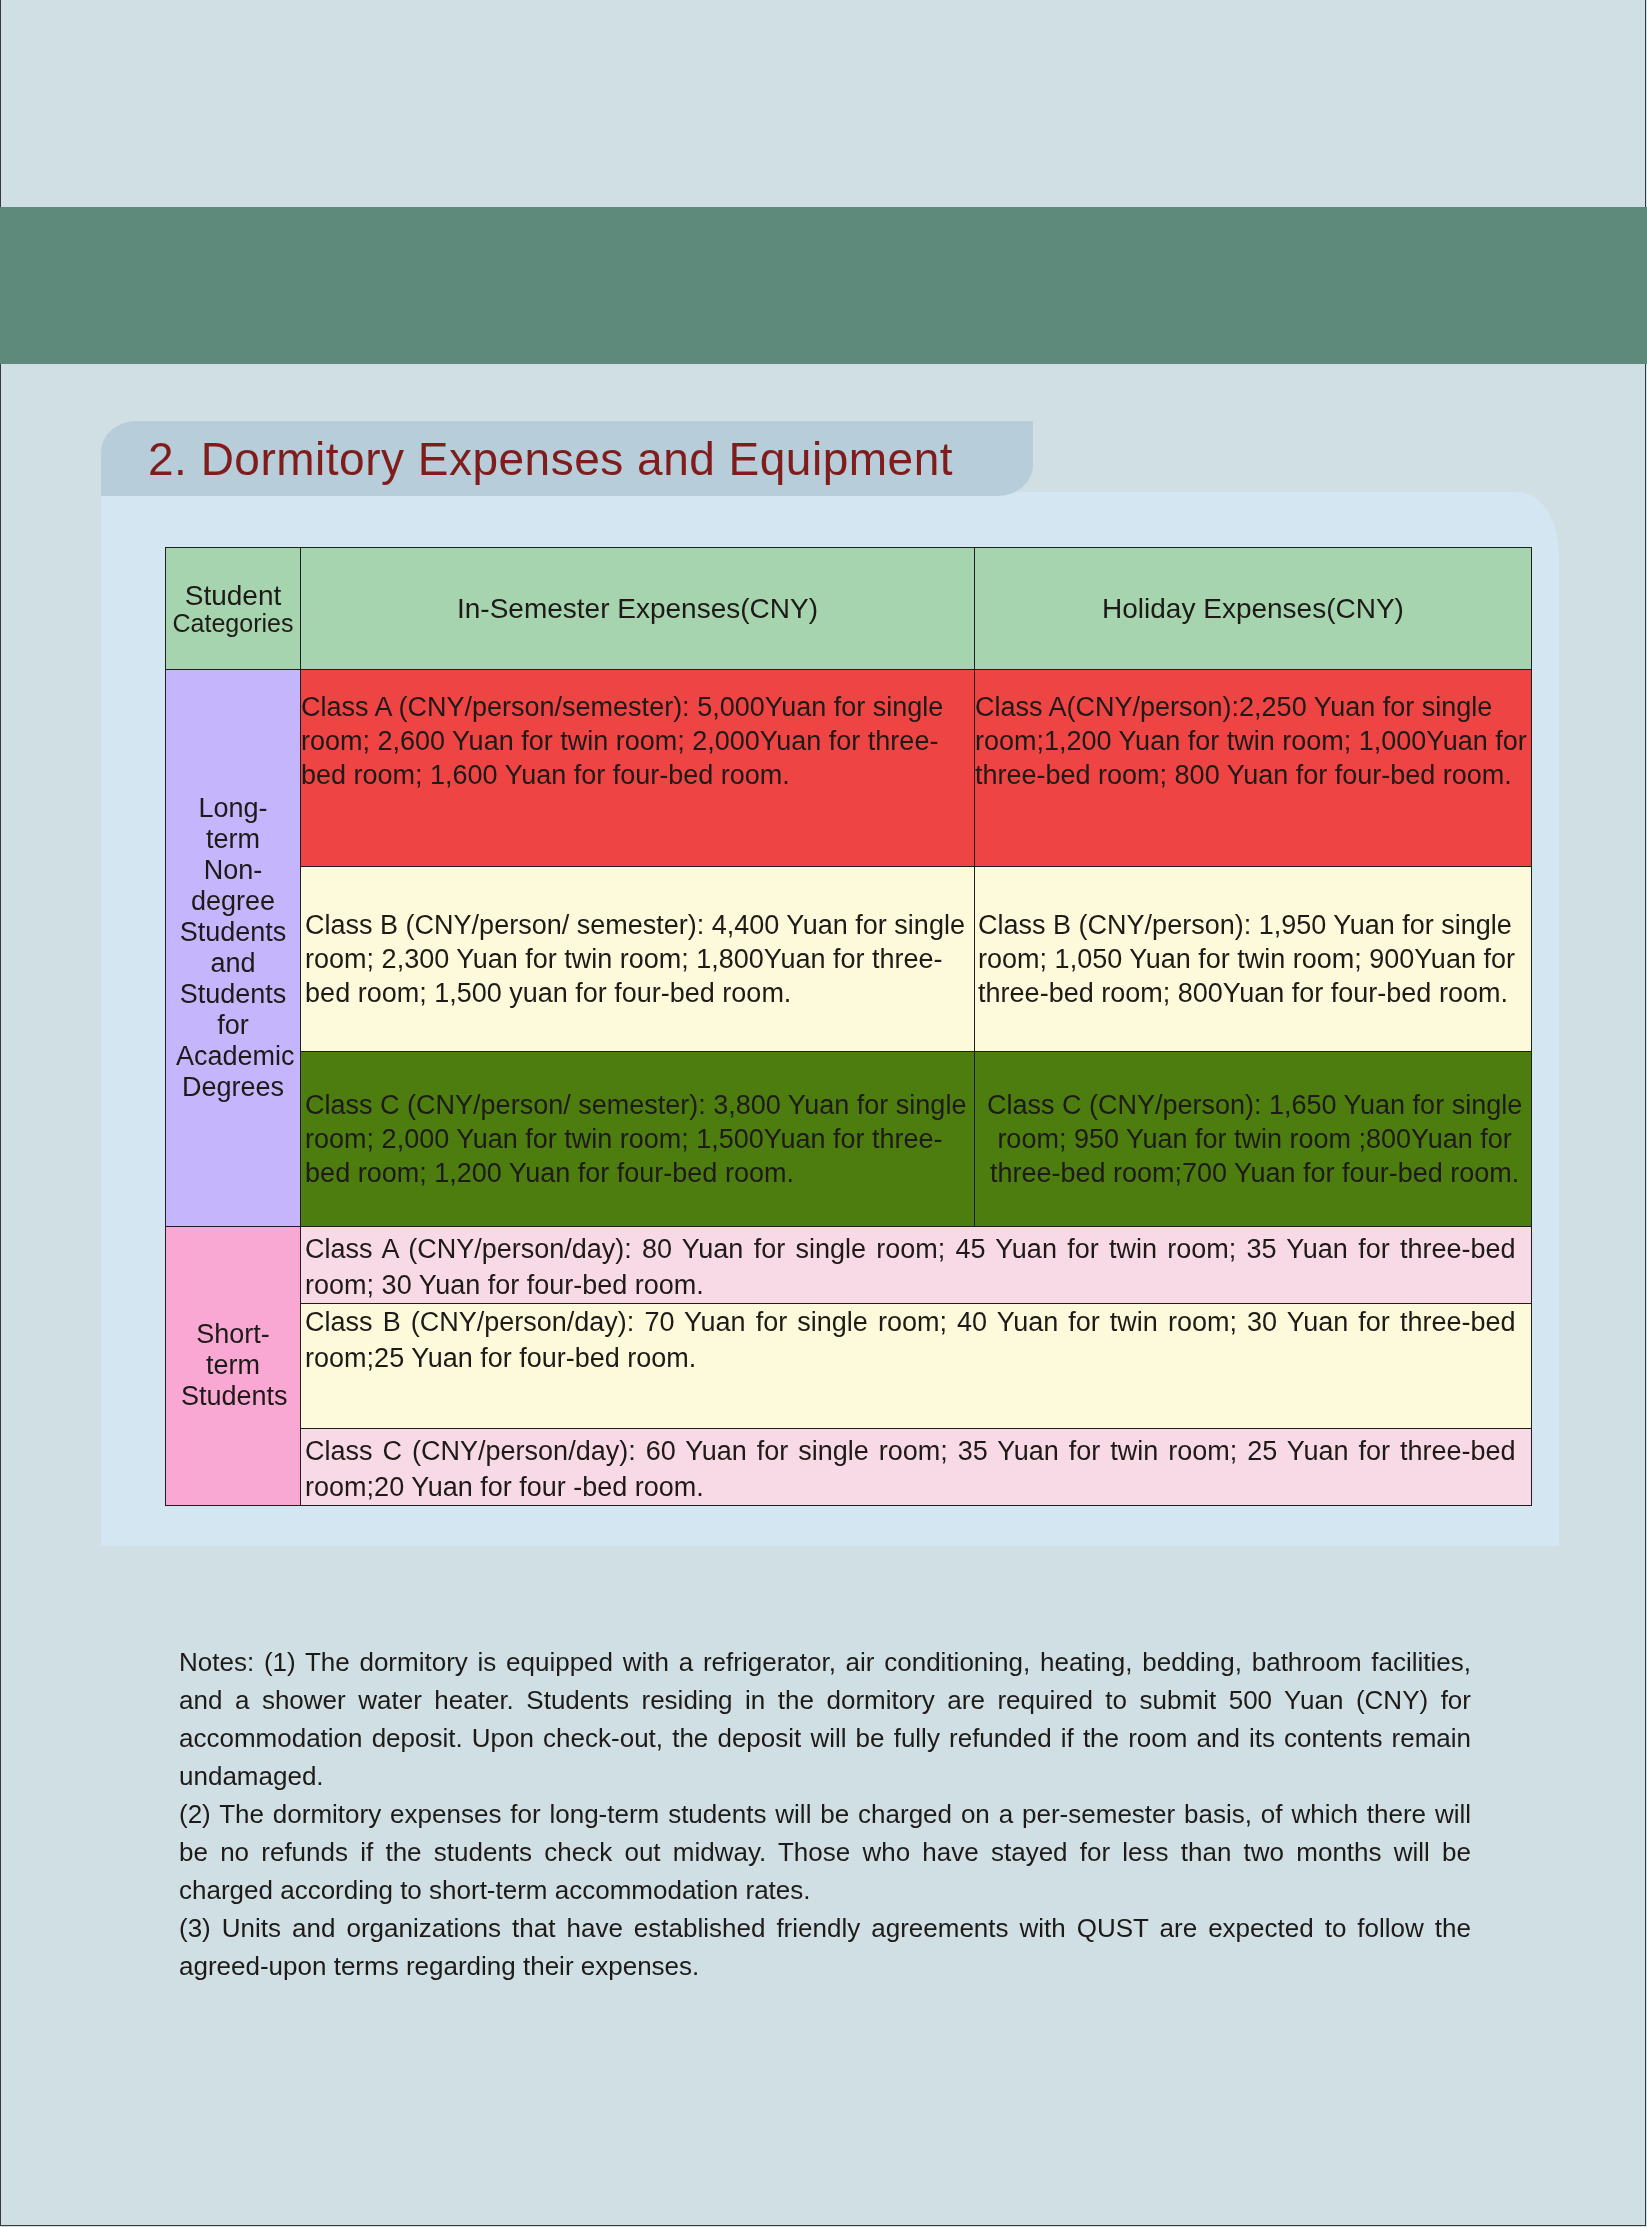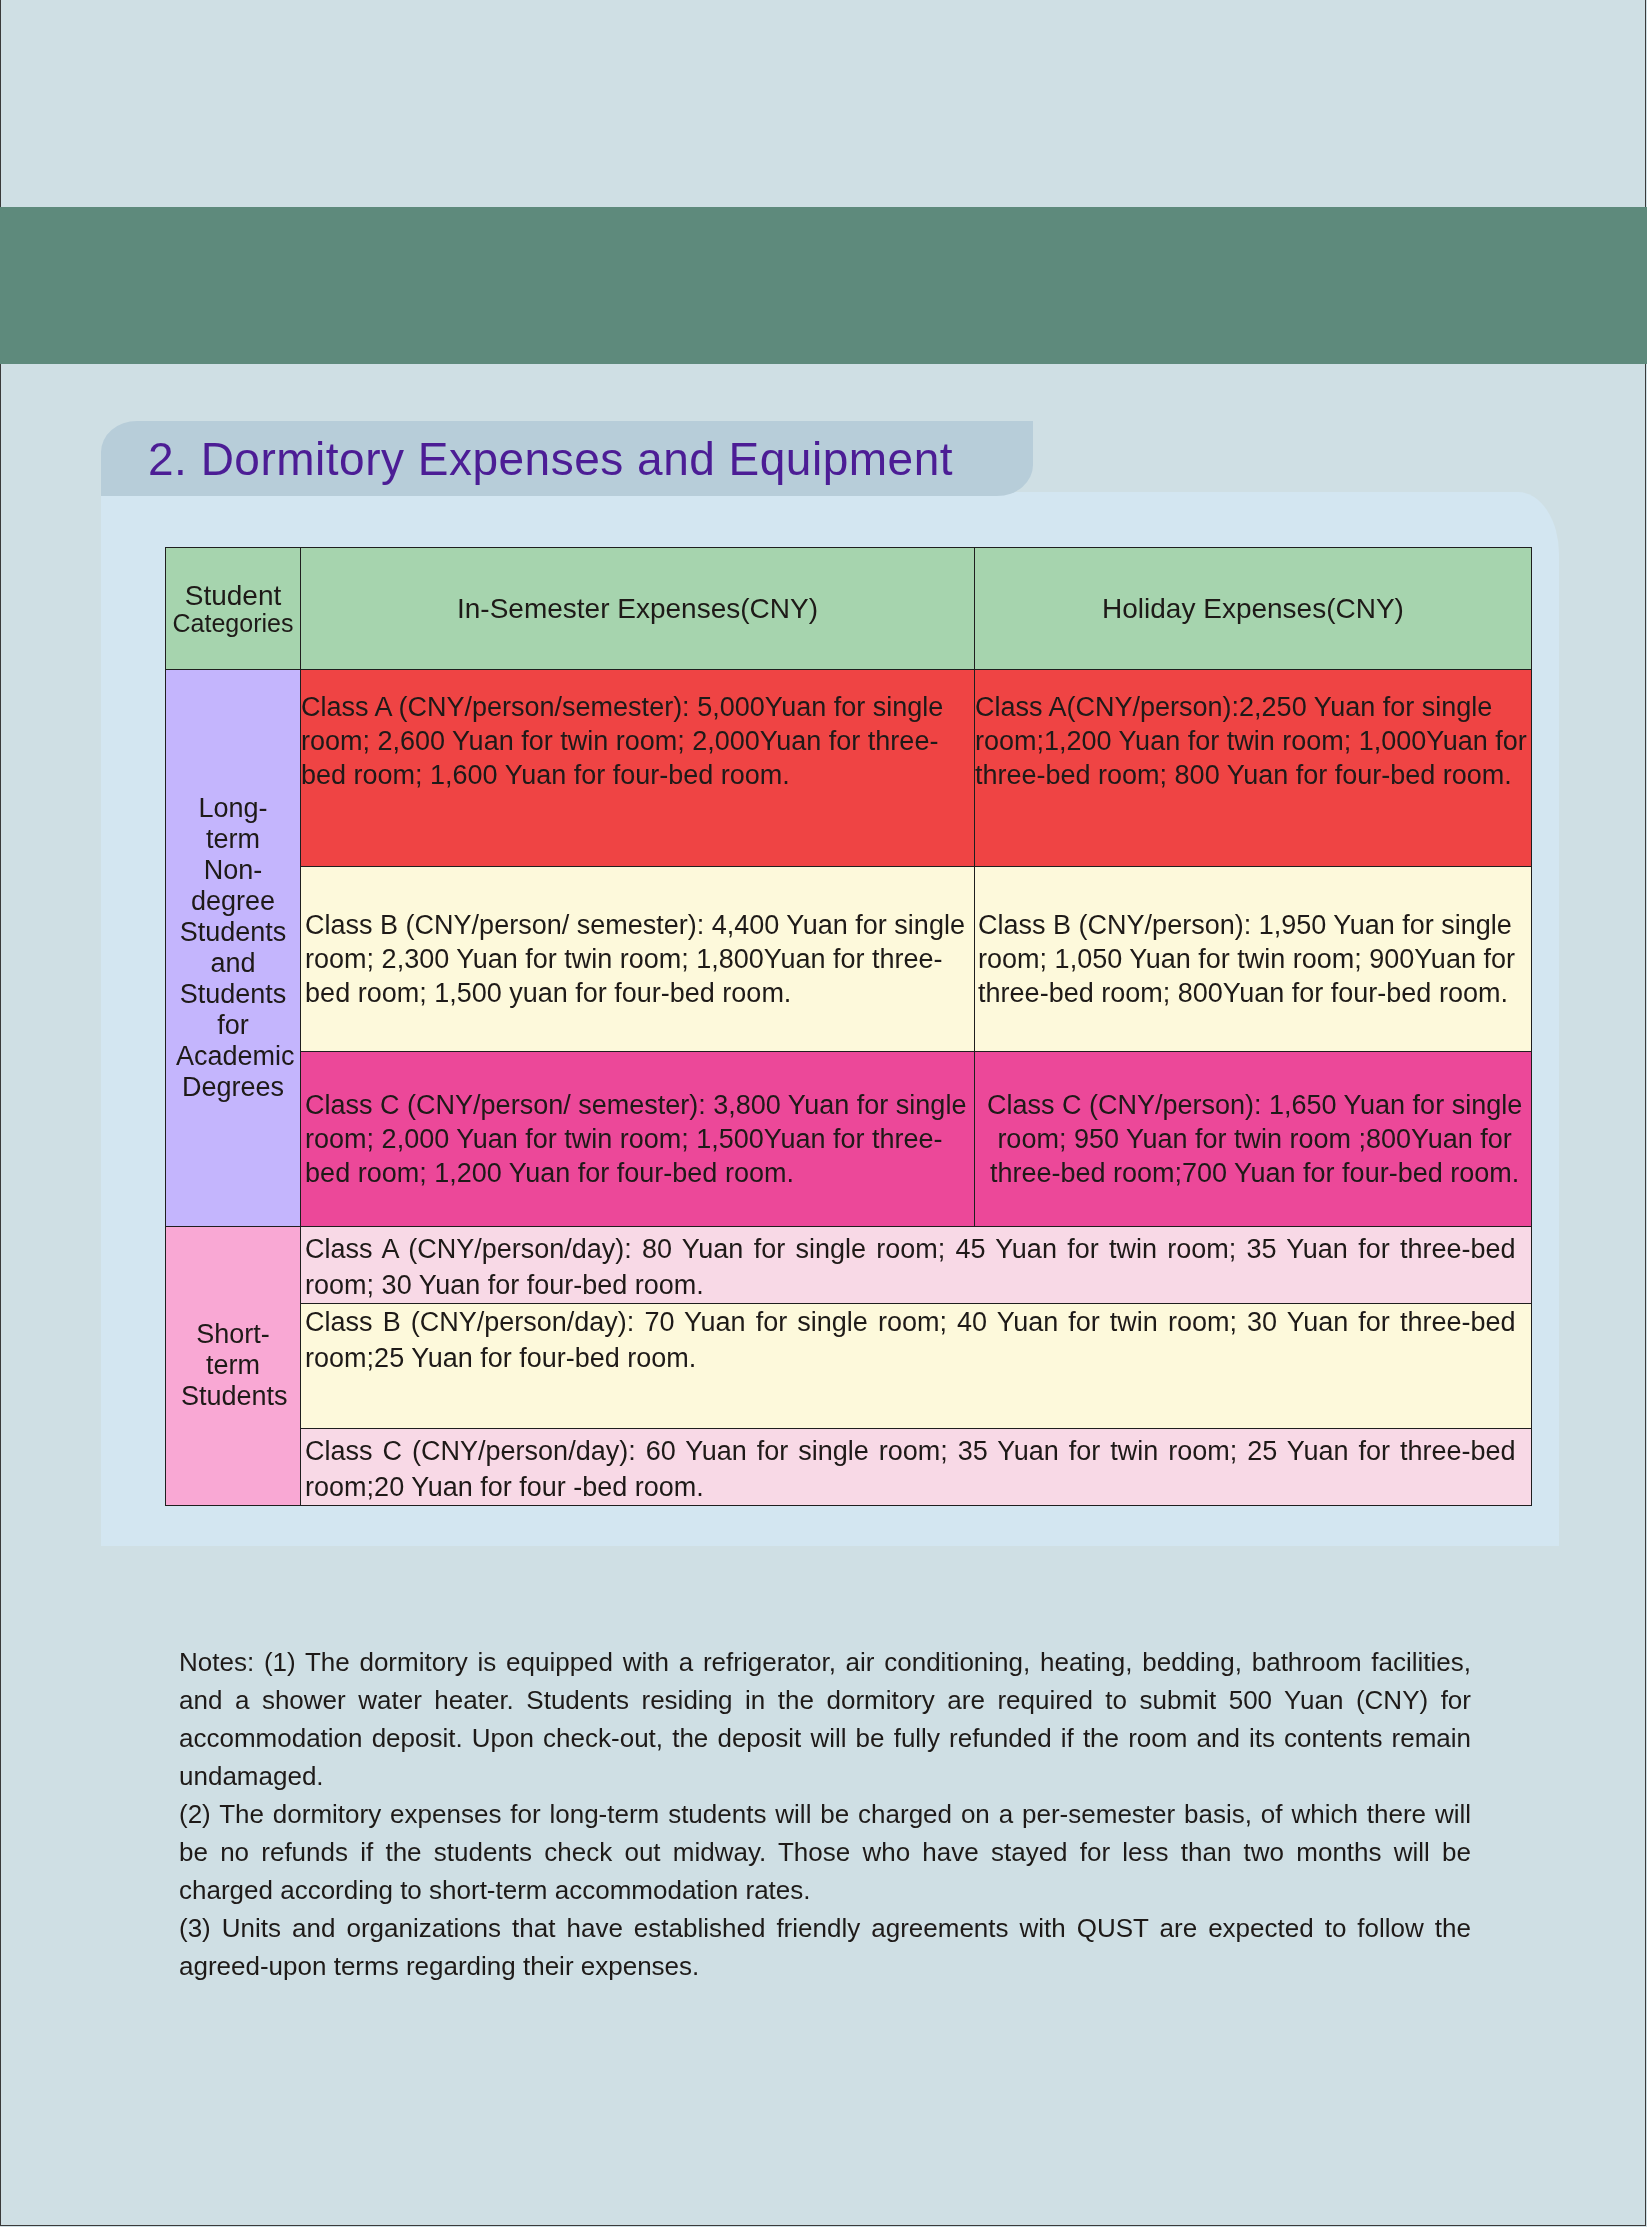--- a/index.html
+++ b/index.html
@@ -21,21 +21,21 @@
   .title-tab {
     position: absolute; left: 101px; top: 421px; width: 932px; height: 75px;
     background: #b7cdd9;
     border-top-left-radius: 36px 31px;
     border-bottom-right-radius: 36px 31px;
     z-index: 2;
   }
   .title-tab h1 {
     margin: 0; position: absolute; left: 47px; top: 11.4px;
     font-family: "Liberation Sans", sans-serif; font-weight: normal;
-    font-size: 46px; color: #4c1d95; letter-spacing: 0.5px; white-space: nowrap;
+    font-size: 46px; color: #7f1d1d; letter-spacing: 0.5px; white-space: nowrap;
   }
   .panel {
     position: absolute; left: 101px; top: 492px; width: 1458px; height: 1054px;
     background: #d3e6f1;
     border-top-right-radius: 41px 62px;
     z-index: 1;
   }
   table.fees {
     position: absolute; left: 165px; top: 547px; width: 1366px;
     border-collapse: collapse; z-index: 3; table-layout: fixed;
@@ -57,21 +57,21 @@
     text-align: center; font-size: 27px; line-height: 31px;
   }
   td.cat-long { background: #c4b5fd; }
   td.cat-short { background: #f9a8d4; }
 
   td.cell {
     font-size: 27px; line-height: 34px; padding: 0 3.1px 0 9.3px;
   }
   .bg-blue { background: #ef4444; }
   .bg-yellow { background: #fdf9db; }
-  .bg-white { background: #ec4899; margin-left: 33px; }
+  .bg-white { background: #4d7c0f; margin-left: 33px; }
   .bg-pink { background: #f8d9e6; }
 
   tr.r-a td.cell { height: 176px; vertical-align: top; padding-top: 19.7px; }
   tr.r-b td.cell { height: 184px; }
   tr.r-c td.cell { height: 174px; }
   tr.s-a td.cell { height: 69px; vertical-align: top; padding-top: 4.1px; line-height: 36px; }
   tr.s-b td.cell { height: 124px; vertical-align: top; line-height: 36px; }
   tr.s-c td.cell { height: 69px; vertical-align: top; padding-top: 4.1px; line-height: 36px; }
   td.short-text { text-align: justify; text-align-last: left; }
   td.holiday { padding-left: 7.3px; }

